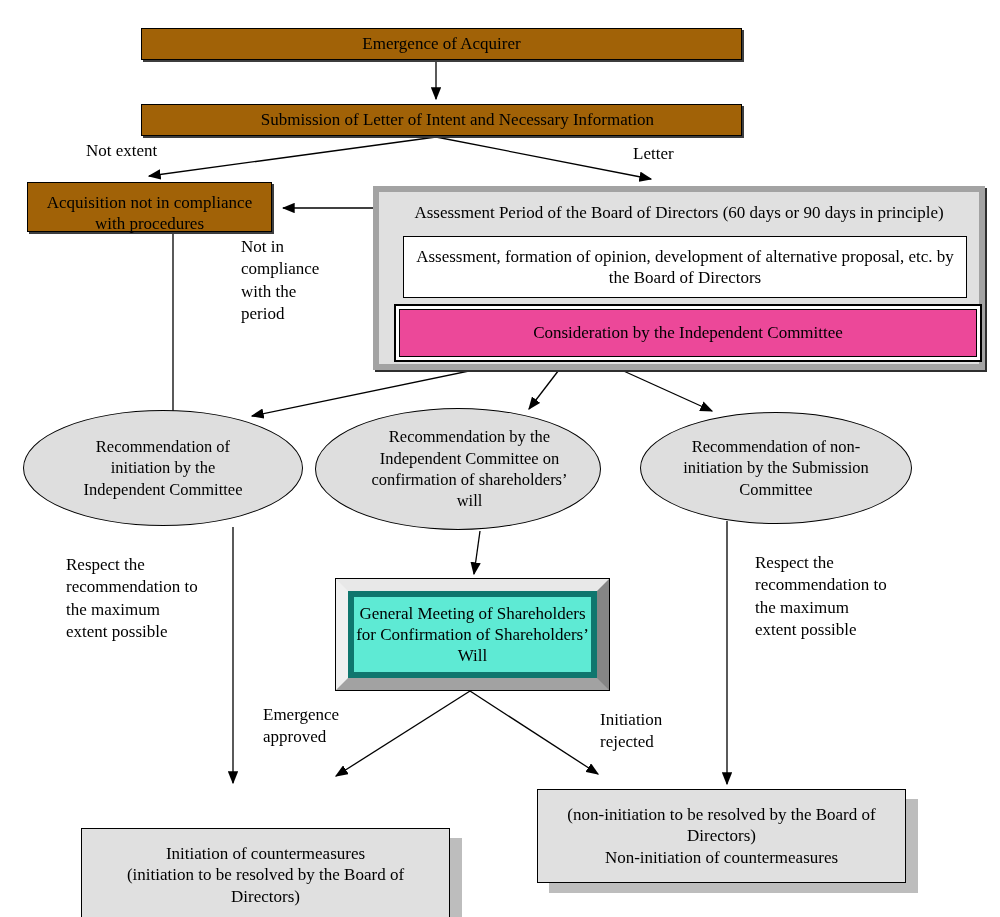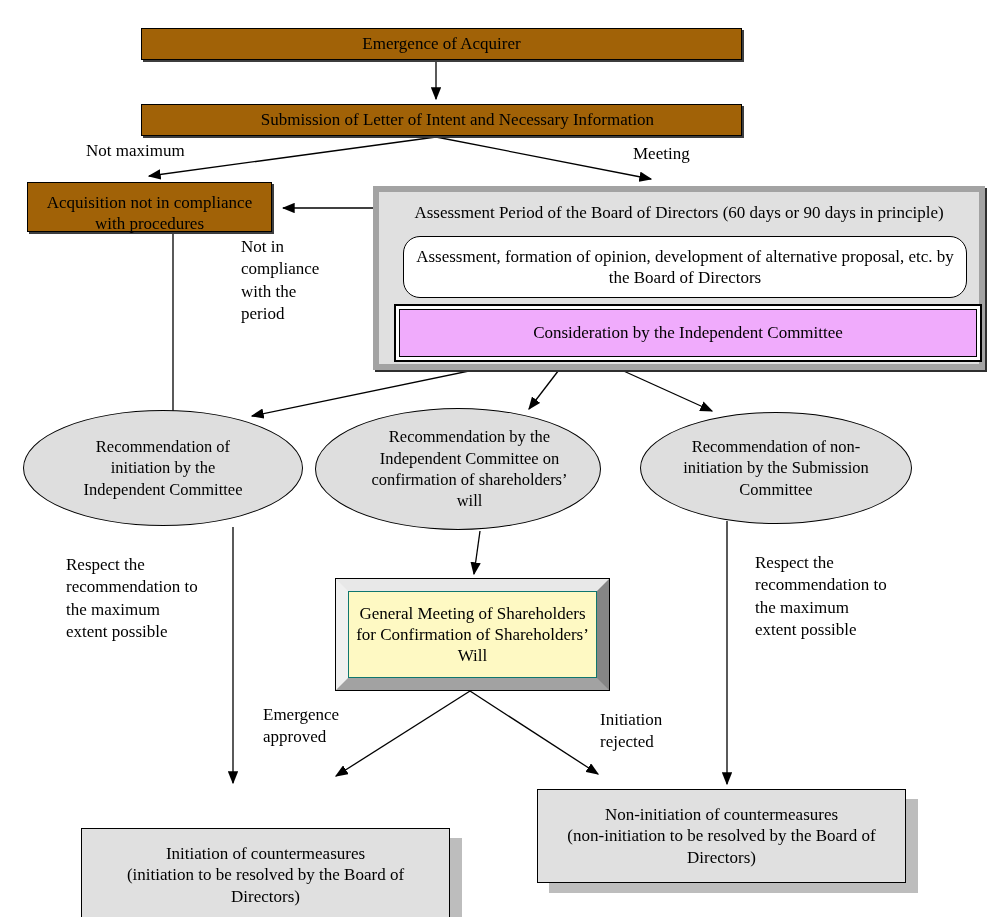--- a/index.html
+++ b/index.html
@@ -22,35 +22,35 @@
   }
   .inner-box{
     position:absolute;background:#fff;border:1.5px solid #000;
     display:flex;align-items:center;justify-content:center;text-align:center;
   }
   .double-box{
     position:absolute;background:#fff;border:2px solid #000;padding:3px;
   }
   .double-box .in{
     box-sizing:border-box;width:100%;height:100%;border:1px solid #000;
-    display:flex;align-items:center;justify-content:center;text-align:center;background:#f0abfc;
+    display:flex;align-items:center;justify-content:center;text-align:center;background:#ec4899;
   }
   .ellipse{
     position:absolute;box-sizing:border-box;background:#dedede;border:1.6px solid #000;
     border-radius:50%;display:flex;align-items:center;justify-content:center;
     text-align:center;font-size:16.5px;line-height:1.3;
   }
   .box3d{position:absolute;box-sizing:border-box;border:1px solid #000;}
   .box3d .bevel{
     box-sizing:border-box;width:100%;height:100%;
     border-style:solid;border-width:12px;
     border-color:#e8e8e8 #858585 #a2a2a2 #f0f0f0;
   }
   .box3d .panel{
-    box-sizing:border-box;width:100%;height:100%;border:1px solid #0f766e;background:#fef9c3;
+    box-sizing:border-box;width:100%;height:100%;border:6px solid #0f766e;background:#5eead4;
     display:flex;align-items:center;justify-content:center;text-align:center;
   }
   .shadowed{
     background:#e0e0e0;border:1.5px solid #000;box-shadow:12px 10px 0 #bdbdbd;
     display:flex;align-items:center;justify-content:center;text-align:center;
   }
   .edge-label{position:absolute;line-height:1.32;}
   .blk{display:block;}
   svg.connectors{position:absolute;left:0;top:0;}
 </style>
@@ -83,30 +83,30 @@
   </svg>
 
   <div class="abs node" style="left:141px;top:28px;width:601px;height:32px;">
     <span>Emergence of Acquirer</span>
   </div>
 
   <div class="abs node" style="left:141px;top:104px;width:601px;height:32px;padding-left:32px;">
     <span>Submission of Letter of Intent and Necessary Information</span>
   </div>
 
-  <div class="edge-label" style="left:86px;top:140px;">Not maximum</div>
-  <div class="edge-label" style="left:633px;top:143px;">Meeting</div>
+  <div class="edge-label" style="left:86px;top:140px;">Not extent</div>
+  <div class="edge-label" style="left:633px;top:143px;">Letter</div>
 
   <div class="abs node" style="left:27px;top:182px;width:245px;height:50px;">
     <span style="width:237px;margin-top:12px;">Acquisition not in compliance with procedures</span>
   </div>
 
   <div class="abs assessment" style="left:373px;top:186px;width:612px;height:184px;">
     <div class="assessment-title">Assessment Period of the Board of Directors (60 days or 90 days in principle)</div>
-    <div class="inner-box" style="left:24px;top:44px;width:562px;height:60px;border-radius:17px;">
+    <div class="inner-box" style="left:24px;top:44px;width:562px;height:60px;">
       <span style="width:550px;">Assessment, formation of opinion, development of alternative proposal, etc. by the Board of Directors</span>
     </div>
     <div class="double-box" style="left:15px;top:112px;width:578px;height:48px;">
       <div class="in">
         <span>Consideration by the Independent Committee</span>
       </div>
     </div>
   </div>
 
   <div class="edge-label" style="left:241px;top:236px;width:100px;">
@@ -149,18 +149,18 @@
 
   <div class="abs shadowed" style="left:46px;top:828px;width:369px;height:94px;margin-left:35px;">
     <div style="width:332px;">
       <span class="blk">Initiation of countermeasures</span>
       <span class="blk">(initiation to be resolved by the Board of Directors)</span>
     </div>
   </div>
 
   <div class="abs shadowed" style="left:537px;top:789px;width:369px;height:94px;">
     <div style="width:362px;">
+      <span class="blk">(non-initiation to be resolved by the Board of Directors)</span>
       <span class="blk">Non-initiation of countermeasures</span>
-      <span class="blk">(non-initiation to be resolved by the Board of Directors)</span>
     </div>
   </div>
 
 </div>
 
 </body></html>

